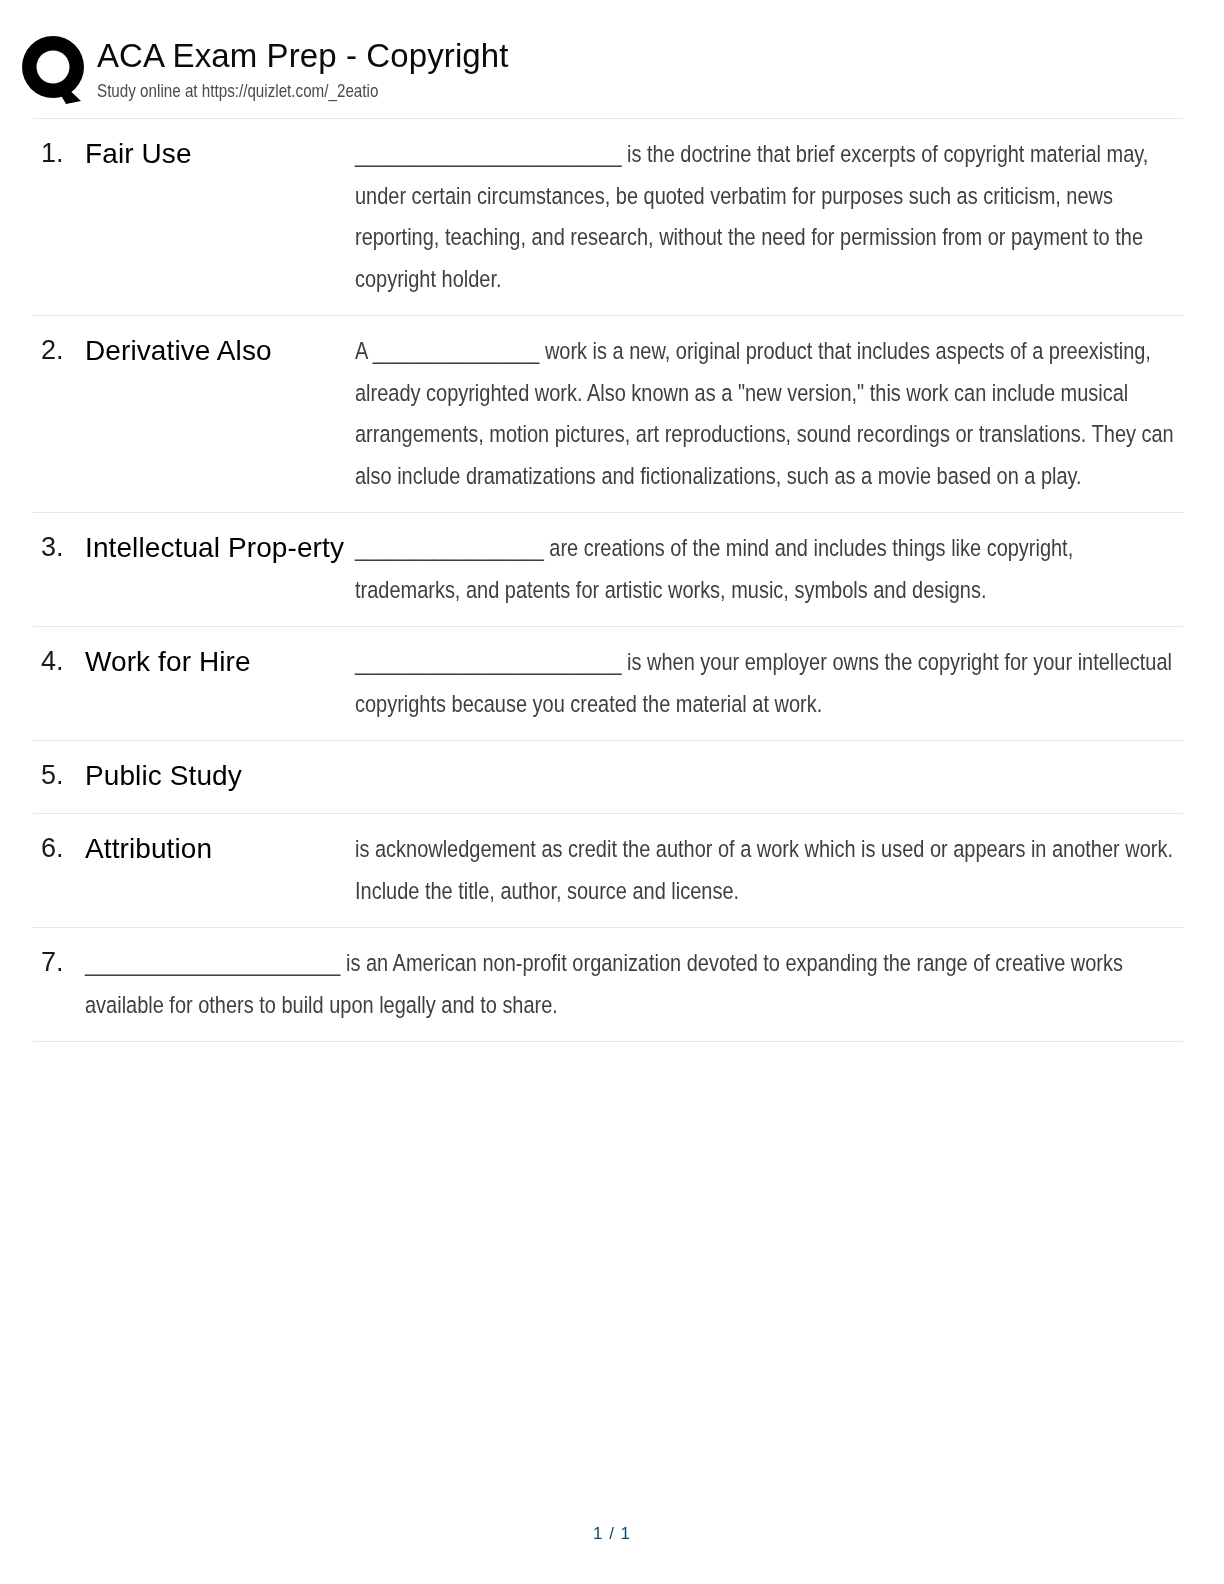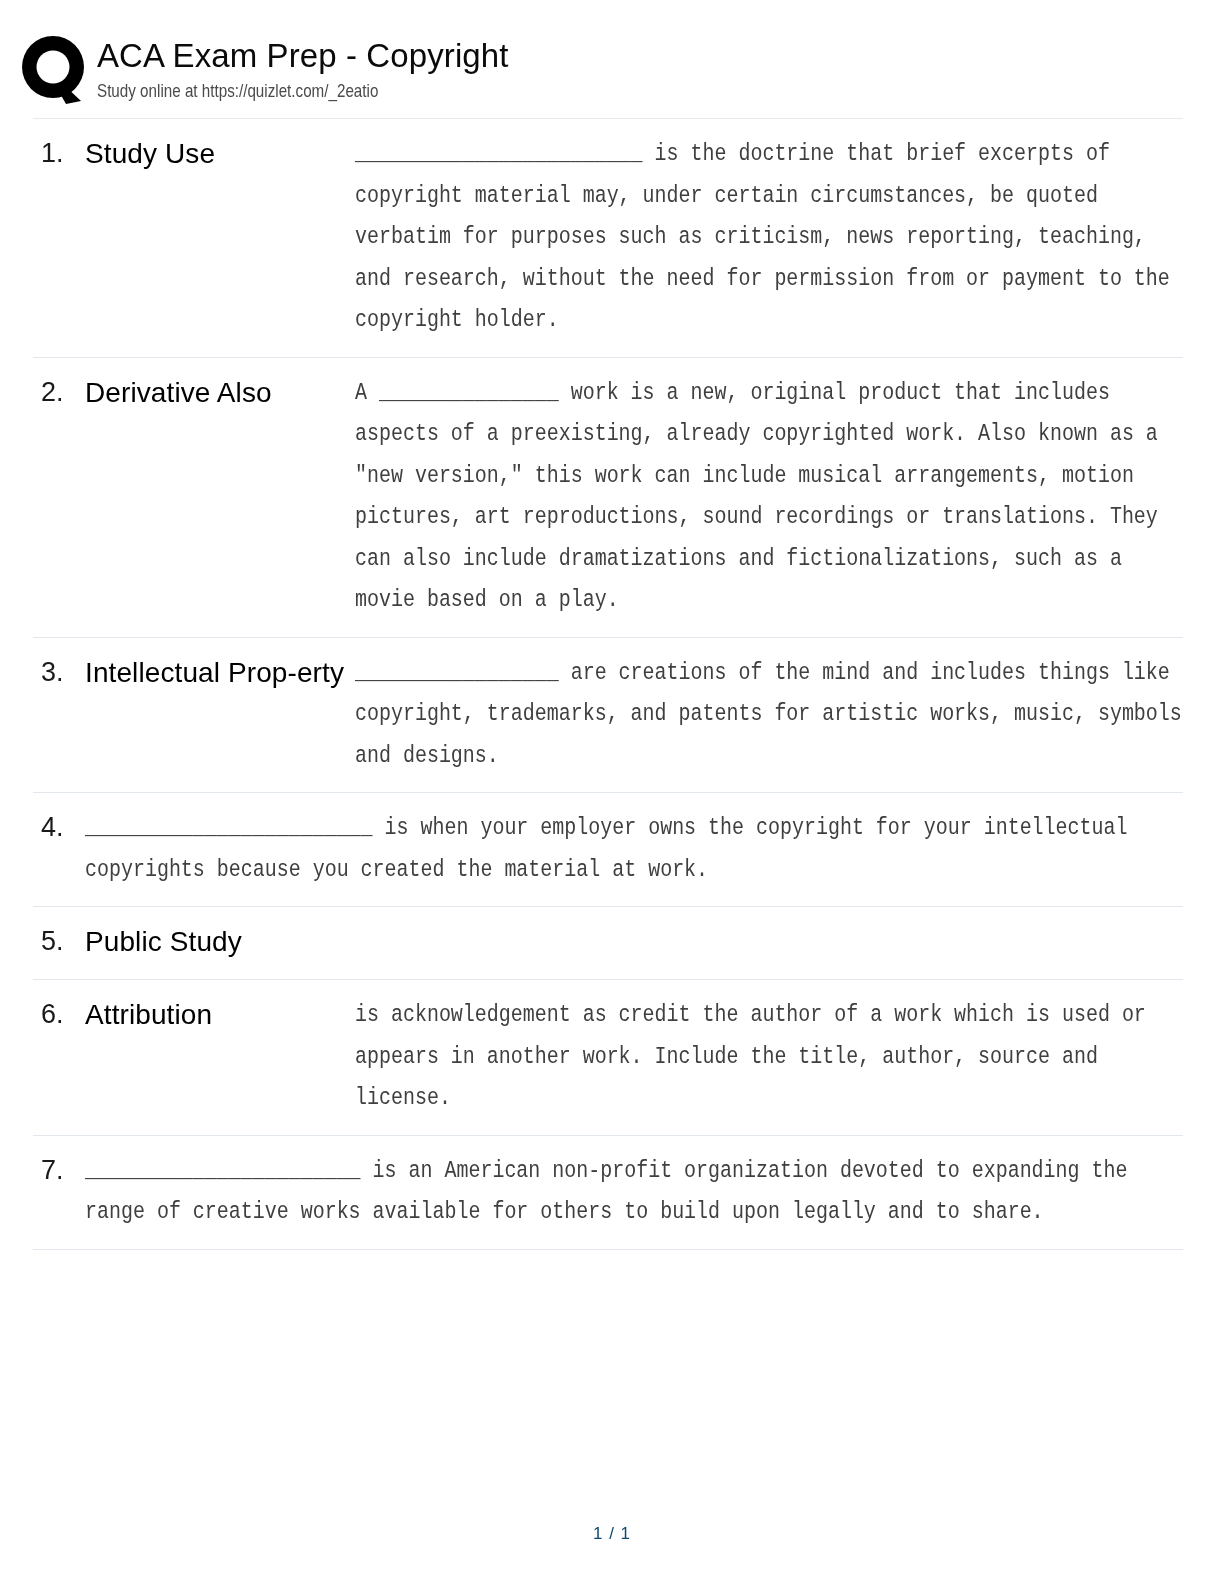--- a/index.html
+++ b/index.html
@@ -112,21 +112,21 @@
     line-height: 42px;
     font-weight: 400;
     color: #000000;
     letter-spacing: 0.1px;
     box-sizing: border-box;
     padding-right: 8px;
     word-break: break-word;
   }
   .row-def {
     flex: 1 1 auto;
-    font-family: Liberation Mono, monospace;
+    font-family: Liberation Sans, sans-serif;
     font-size: 24.5px;
     line-height: 41.5px;
     color: #3f3f3f;
     text-align: left;
     box-sizing: border-box;
   }
   .row-def .inner {
     display: block;
     transform: scaleX(0.815);
     transform-origin: left top;
@@ -164,21 +164,21 @@
       <div class="doc-subtitle">Study online at https://quizlet.com/_2eatio</div>
     </div>
   </div>
 
   <div class="rule header-rule"></div>
 
   <div class="rows">
 
     <div class="row">
       <div class="row-num">1.</div>
-      <div class="row-term">Study Use</div>
+      <div class="row-term">Fair Use</div>
       <div class="row-def">
           <span class="inner">________________________ is the doctrine that brief excerpts of copyright material may, under certain circumstances, be quoted verbatim for purposes such as criticism, news reporting, teaching, and research, without the need for permission from or payment to the copyright holder.</span>
         </div>
     </div>
 
     <div class="row">
       <div class="row-num">2.</div>
       <div class="row-term">Derivative Also</div>
       <div class="row-def">
           <span class="inner">A _______________ work is a new, original product that includes aspects of a preexisting, already copyrighted work. Also known as a "new version," this work can include musical arrangements, motion pictures, art reproductions, sound recordings or translations. They can also include dramatizations and fictionalizations, such as a movie based on a play.</span>
@@ -188,20 +188,21 @@
     <div class="row">
       <div class="row-num">3.</div>
       <div class="row-term">Intellectual Prop-erty</div>
       <div class="row-def">
           <span class="inner">_________________ are creations of the mind and includes things like copyright, trademarks, and patents for artistic works, music, symbols and designs.</span>
         </div>
     </div>
 
     <div class="row">
       <div class="row-num">4.</div>
+      <div class="row-term">Work for Hire</div>
       <div class="row-def">
           <span class="inner">________________________ is when your employer owns the copyright for your intellectual copyrights because you created the material at work.</span>
         </div>
     </div>
 
     <div class="row">
       <div class="row-num">5.</div>
       <div class="row-term">Public Study</div>
     </div>
 

